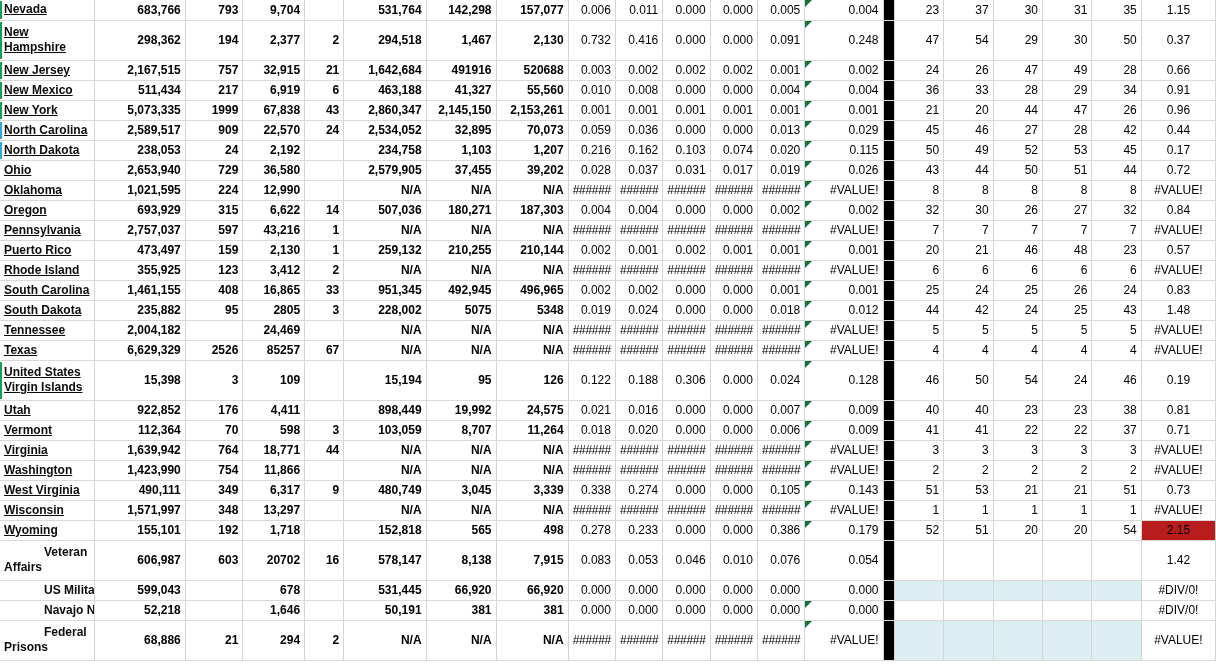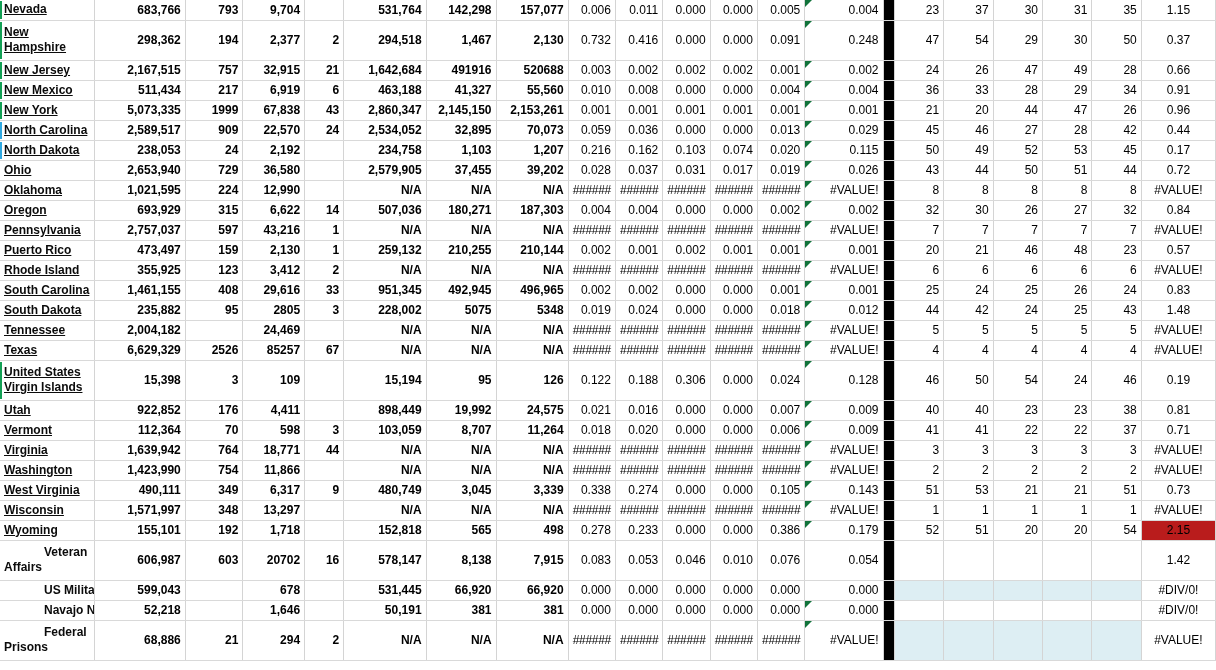--- a/index.html
+++ b/index.html
@@ -425,21 +425,21 @@
           <td class="rank">6</td>
           <td class="rank">6</td>
           <td class="rank">6</td>
           <td class="rank">6</td>
           <td class="ratio">#VALUE!</td>
         </tr>
         <tr>
           <td class="state"><span class="lnk">South Carolina</span></td>
           <td class="num">1,461,155</td>
           <td class="num">408</td>
-          <td class="num">29,616</td>
+          <td class="num">16,865</td>
           <td class="num">33</td>
           <td class="num">951,345</td>
           <td class="num">492,945</td>
           <td class="num">496,965</td>
           <td class="dec">0.002</td>
           <td class="dec">0.002</td>
           <td class="dec">0.000</td>
           <td class="dec">0.000</td>
           <td class="dec">0.001</td>
           <td class="dec tri">0.001</td>

